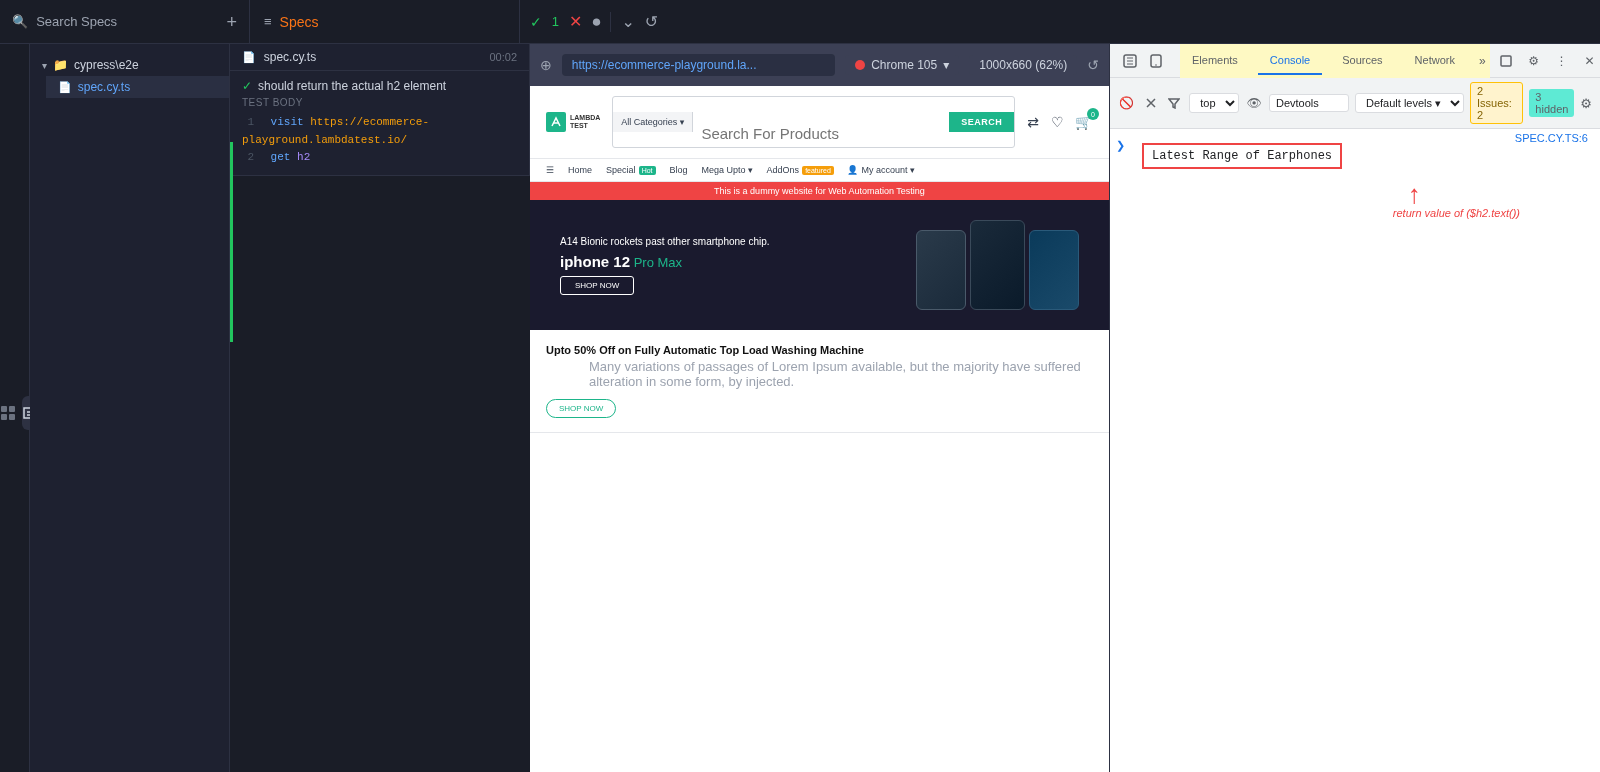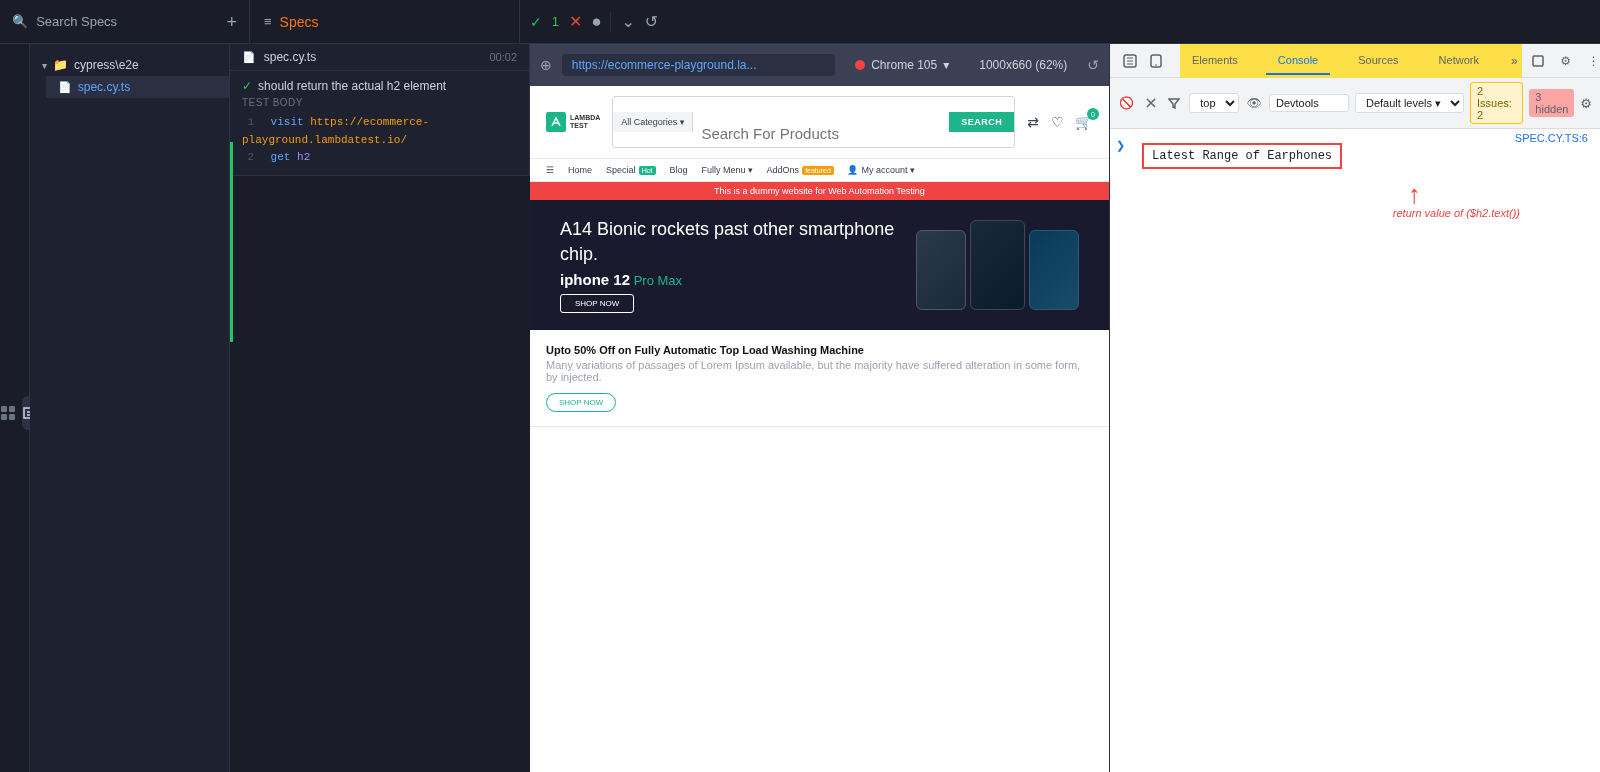--- a/index.html
+++ b/index.html
@@ -347,21 +347,21 @@
     .hero-section {
       background: #1a1a2e;
       display: flex;
       align-items: center;
       justify-content: space-between;
       padding: 20px 30px;
       height: 130px;
       overflow: hidden;
     }
     .hero-text { color: white; }
-    .hero-text h2 { font-size: 18px; line-height: 1.4; font-weight: 400; margin-bottom: 4px; }
+    .hero-text h2 { font-size: 10px; line-height: 1.4; font-weight: 400; margin-bottom: 4px; }
     .hero-text strong { font-size: 15px; font-weight: 700; text-align: center; }
     .shop-btn {
       border: 1px solid white;
       color: white;
       padding: 4px 14px;
       font-size: 8px;
       border-radius: 3px;
       cursor: pointer;
       display: inline-block;
       margin-top: 6px;
@@ -369,21 +369,21 @@
     .hero-phones {
       display: flex;
       align-items: flex-end;
       gap: -10px;
     }
     .promo-section {
       padding: 14px 16px;
       border-bottom: 1px solid #e5e7eb;
     }
     .promo-title { font-size: 11px; font-weight: 700; color: #111; margin-bottom: 3px; }
-    .promo-sub { font-size: 11px; color: #9ca3af; margin-bottom: 8px; }
+    .promo-sub { font-size: 13px; color: #9ca3af; margin-bottom: 8px; margin-left: 43px; }
     .promo-cta {
       border: 1px solid #1db58a;
       color: #1db58a;
       padding: 4px 12px;
       font-size: 8px;
       border-radius: 20px;
       display: inline-block;
       cursor: pointer;
     }
 
@@ -413,24 +413,24 @@
       align-items: center;
       justify-content: center;
       border-radius: 3px;
       cursor: pointer;
       color: #5f6368;
       font-size: 12px;
     }
     .devtools-tabs {
       display: flex;
       align-items: center;
-      gap: 16px;
+      gap: 8px;
       padding: 0 8px;
       border-bottom: 1px solid #dadce0;
-      background: #fde047;
+      background: #fef9c3;
       height: 28px;
       flex-shrink: 0;
       justify-content: flex-end;
     }
     .dt-tab {
       padding: 0 12px;
       height: 28px;
       display: flex;
       align-items: center;
       font-size: 11px;
@@ -470,21 +470,21 @@
     }
     .dt-issues {
       background: #fff3cd;
       border: 1px solid #ffc107;
       border-radius: 3px;
       padding: 2px 6px;
       font-size: 11px;
       color: #856404;
     }
     .dt-hidden {
-      background: #fca5a5;
+      background: #5eead4;
       border-radius: 3px;
       padding: 2px 6px;
       font-size: 11px;
       color: #5f6368;
     }
     .dt-gear { margin-left: auto; color: #5f6368; font-size: 13px; cursor: pointer; }
 
     
     .devtools-content {
       flex: 1;
@@ -698,21 +698,21 @@
             <span class="cart-count">0</span>
           </div>
         </div>
       </div>
 
       <div class="site-nav">
         <span class="site-nav-item">☰</span>
         <span class="site-nav-item">Home</span>
         <span class="site-nav-item featured">Special <span class="featured-badge">Hot</span></span>
         <span class="site-nav-item">Blog</span>
-        <span class="site-nav-item">Fully Menu ▾</span>
+        <span class="site-nav-item">Mega Upto ▾</span>
         <span class="site-nav-item featured">AddOns <span class="featured-badge" style="background:#f59e0b;">featured</span></span>
         <span class="site-nav-item">👤 My account ▾</span>
       </div>
 
       <div class="promo-bar">This is a dummy website for Web Automation Testing</div>
 
       <div class="hero-section">
         <div class="hero-text">
           <h2>
             <span>A14 Bionic rockets past other smartphone chip.</span>

